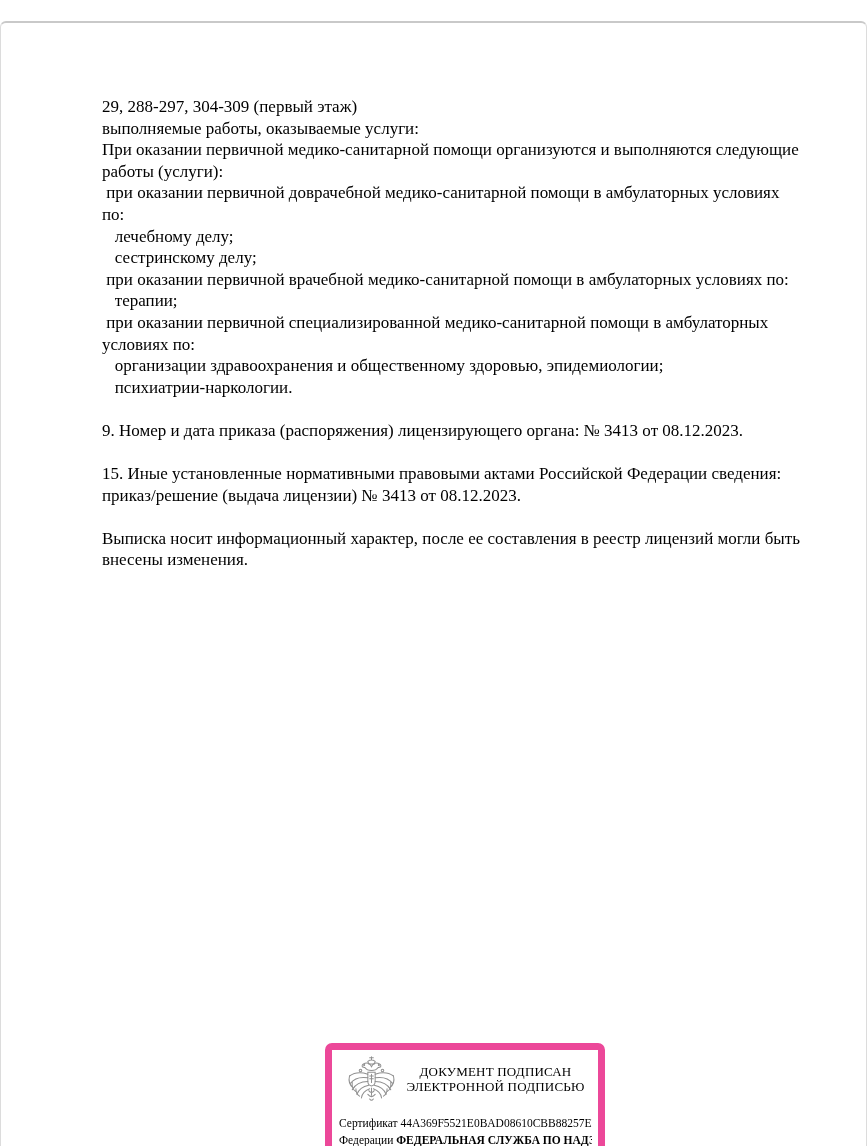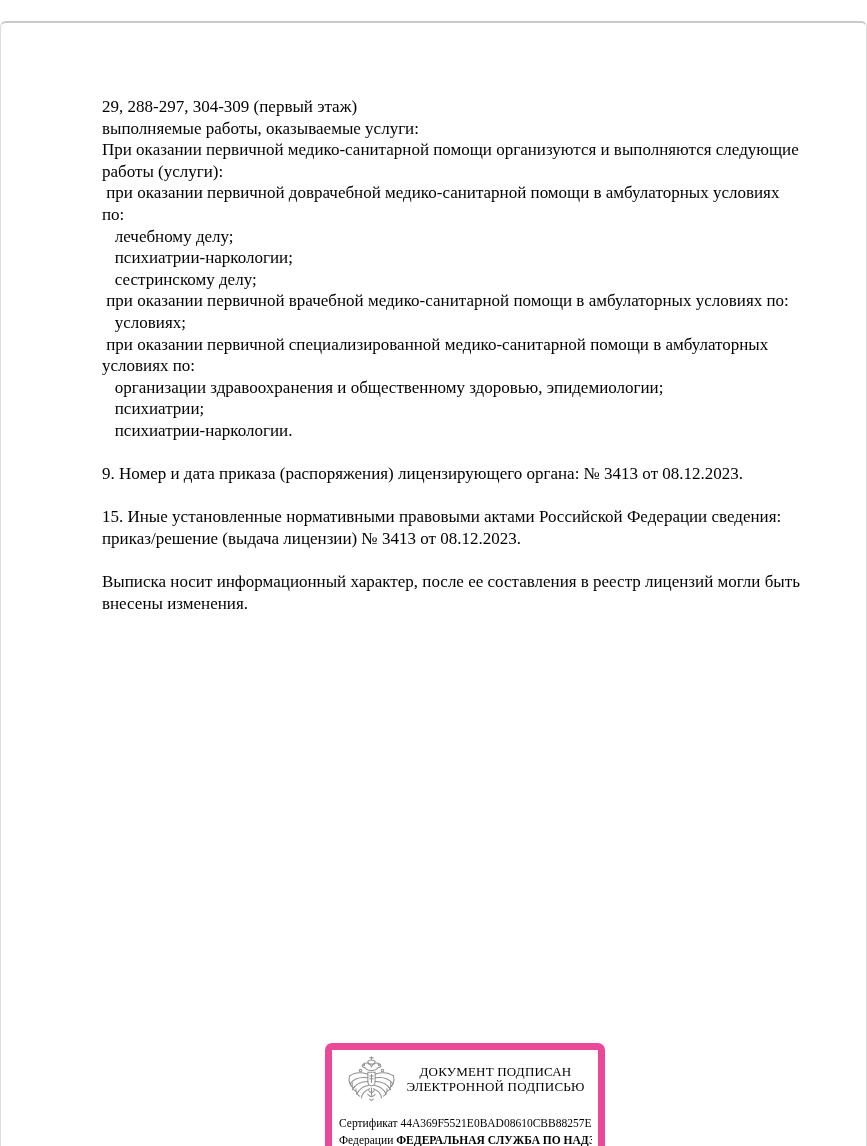--- a/index.html
+++ b/index.html
@@ -79,28 +79,26 @@
 <div class="page">
 
   <div class="doc-text">
     <div class="line">29, 288-297, 304-309 (первый этаж)</div>
     <div class="line">выполняемые работы, оказываемые услуги:</div>
     <div class="line">При оказании первичной медико-санитарной помощи организуются и выполняются следующие</div>
     <div class="line">работы (услуги):</div>
     <div class="line"> при оказании первичной доврачебной медико-санитарной помощи в амбулаторных условиях</div>
     <div class="line">по:</div>
     <div class="line">   лечебному делу;</div>
-    <div class="line">   психиатрии-наркологии;</div>
     <div class="line">   сестринскому делу;</div>
     <div class="line"> при оказании первичной врачебной медико-санитарной помощи в амбулаторных условиях по:</div>
-    <div class="line">   условиях;</div>
+    <div class="line">   терапии;</div>
     <div class="line"> при оказании первичной специализированной медико-санитарной помощи в амбулаторных</div>
     <div class="line">условиях по:</div>
     <div class="line">   организации здравоохранения и общественному здоровью, эпидемиологии;</div>
-    <div class="line">   психиатрии;</div>
     <div class="line">   психиатрии-наркологии.</div>
     <div class="line"></div>
     <div class="line">9. Номер и дата приказа (распоряжения) лицензирующего органа: № 3413 от 08.12.2023.</div>
     <div class="line"></div>
     <div class="line">15. Иные установленные нормативными правовыми актами Российской Федерации сведения:</div>
     <div class="line">приказ/решение (выдача лицензии) № 3413 от 08.12.2023.</div>
     <div class="line"></div>
     <div class="line">Выписка носит информационный характер, после ее составления в реестр лицензий могли быть</div>
     <div class="line">внесены изменения.</div>
   </div>

